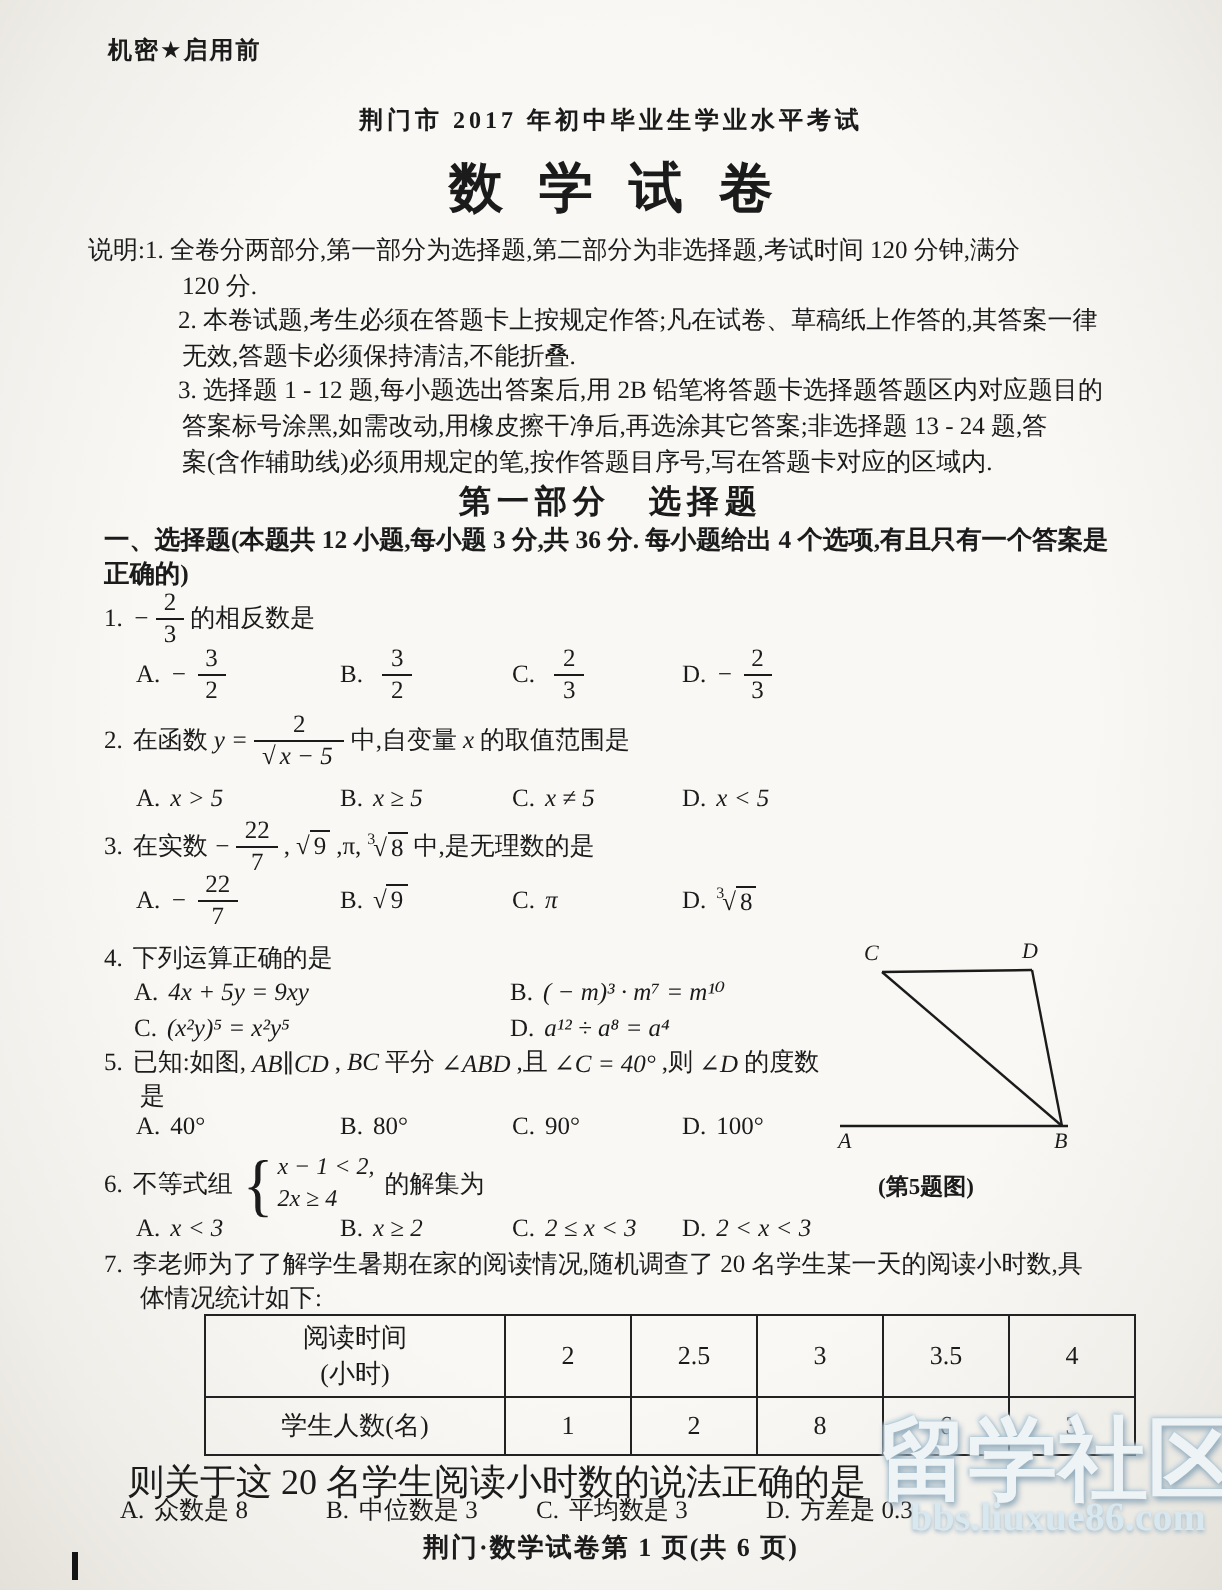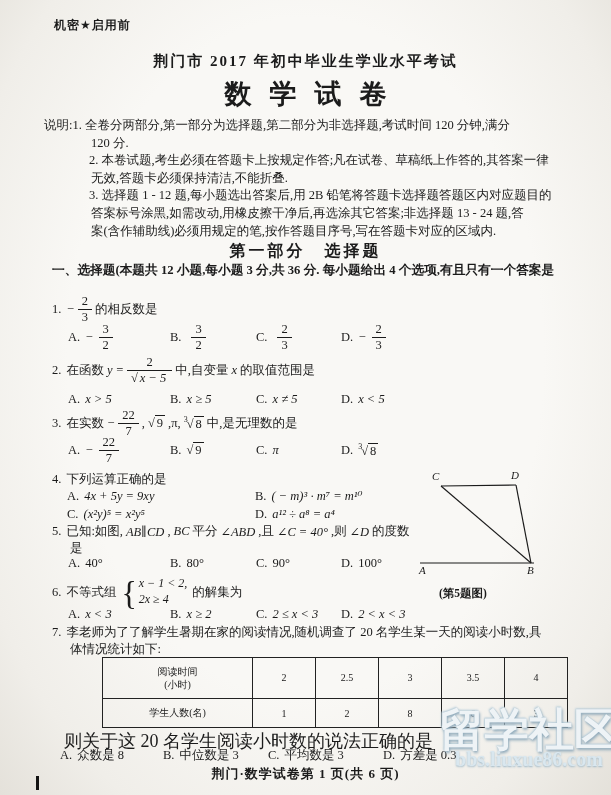--- a/index.html
+++ b/index.html
@@ -3,21 +3,21 @@
 <meta charset="utf-8">
 <style>
   html,body{margin:0;padding:0;background:#e7e5df;}
   .page{position:relative;width:611px;height:795px;overflow:hidden;
     background:radial-gradient(ellipse at 50% 45%, #f9f8f5 55%, #f0eee9 82%, #e4e1da 100%);
     font-family:"Liberation Serif","DejaVu Serif","DejaVu Sans",serif;color:#1b1b1b;}
   .abs{position:absolute;}
   .center{left:0;right:0;text-align:center;}
 
   .classification{left:54px;top:17px;font-size:12px;font-weight:bold;letter-spacing:1px;}
-  .exam-title{top:52px;font-size:15px;font-weight:bold;letter-spacing:2px;}
+  .exam-title{top:52px;font-size:12px;font-weight:bold;letter-spacing:2px;}
   .paper-title{top:76px;font-size:27px;font-weight:bold;letter-spacing:18px;text-indent:18px;}
 
   .instructions{left:44px;top:117px;width:528px;font-size:12.5px;font-weight:normal;line-height:17.6px;}
   .ins-line{white-space:nowrap;}
   .ind-num{margin-left:45px;}
   .ind-cont{margin-left:47px;}
 
   .part-title{top:241px;font-size:16px;font-weight:bold;letter-spacing:3px;}
   .intro{left:52px;top:262px;width:524px;font-size:12.7px;font-weight:bold;line-height:17px;white-space:nowrap;}
 
@@ -47,21 +47,21 @@
   .optgrid{left:52px;display:grid;grid-template-columns:188px auto;row-gap:3px;padding-left:15px;font-size:12.5px;}
 
   .sys{display:flex;align-items:center;margin:0 2px;}
   .sys .brace{font-size:32px;font-weight:400;line-height:1;transform:scaleY(1.08);margin-right:2px;}
   .sys .srows{font-size:12px;line-height:1.3;}
 
   .fig5{left:415px;top:465px;}
   .fig5 text{font-size:11px;font-style:italic;font-family:"Liberation Serif","DejaVu Serif",serif;fill:#1b1b1b;}
   .fig-caption{left:412px;top:586px;width:102px;text-align:center;font-size:11.5px;font-weight:bold;}
 
-  .q7table{left:102px;top:657px;border-collapse:collapse;font-size:10px;}
+  .q7table{left:102px;top:657px;border-collapse:collapse;font-size:13px;}
   .q7table td{border:1.3px solid #222;text-align:center;padding:0;}
   .q7table .c0{width:149px;}
   .q7table .cv{width:62px;}
   .q7table .r1 td{height:40px;line-height:1.35;}
   .q7table .r2 td{height:28px;}
 
   .followup{left:64px;top:729px;font-size:18px;white-space:nowrap;}
   .footer{top:765px;font-size:13px;font-weight:bold;letter-spacing:1px;}
 
   .wm{left:438px;top:708px;width:182px;text-align:center;z-index:5;line-height:1;}
@@ -86,20 +86,21 @@
     <div class="ins-line ind-num">2. 本卷试题,考生必须在答题卡上按规定作答;凡在试卷、草稿纸上作答的,其答案一律</div>
     <div class="ins-line ind-cont">无效,答题卡必须保持清洁,不能折叠.</div>
     <div class="ins-line ind-num">3. 选择题 1 - 12 题,每小题选出答案后,用 2B 铅笔将答题卡选择题答题区内对应题目的</div>
     <div class="ins-line ind-cont">答案标号涂黑,如需改动,用橡皮擦干净后,再选涂其它答案;非选择题 13 - 24 题,答</div>
     <div class="ins-line ind-cont">案(含作辅助线)必须用规定的笔,按作答题目序号,写在答题卡对应的区域内.</div>
   </div>
 
   <div class="abs center part-title">第一部分　选择题</div>
   <div class="abs intro">
     <div>一、选择题(本题共 12 小题,每小题 3 分,共 36 分. 每小题给出 4 个选项,有且只有一个答案是</div>
+    <div>正确的)</div>
   </div>
 
   <div class="abs qblock stem" style="top:295px;">
     <span class="qno">1.</span>
     <span class="math">−</span>
     <span class="frac">
         <span class="fn">2</span>
         <span class="fd">3</span>
       </span>
     <span class="cn">的相反数是</span>

